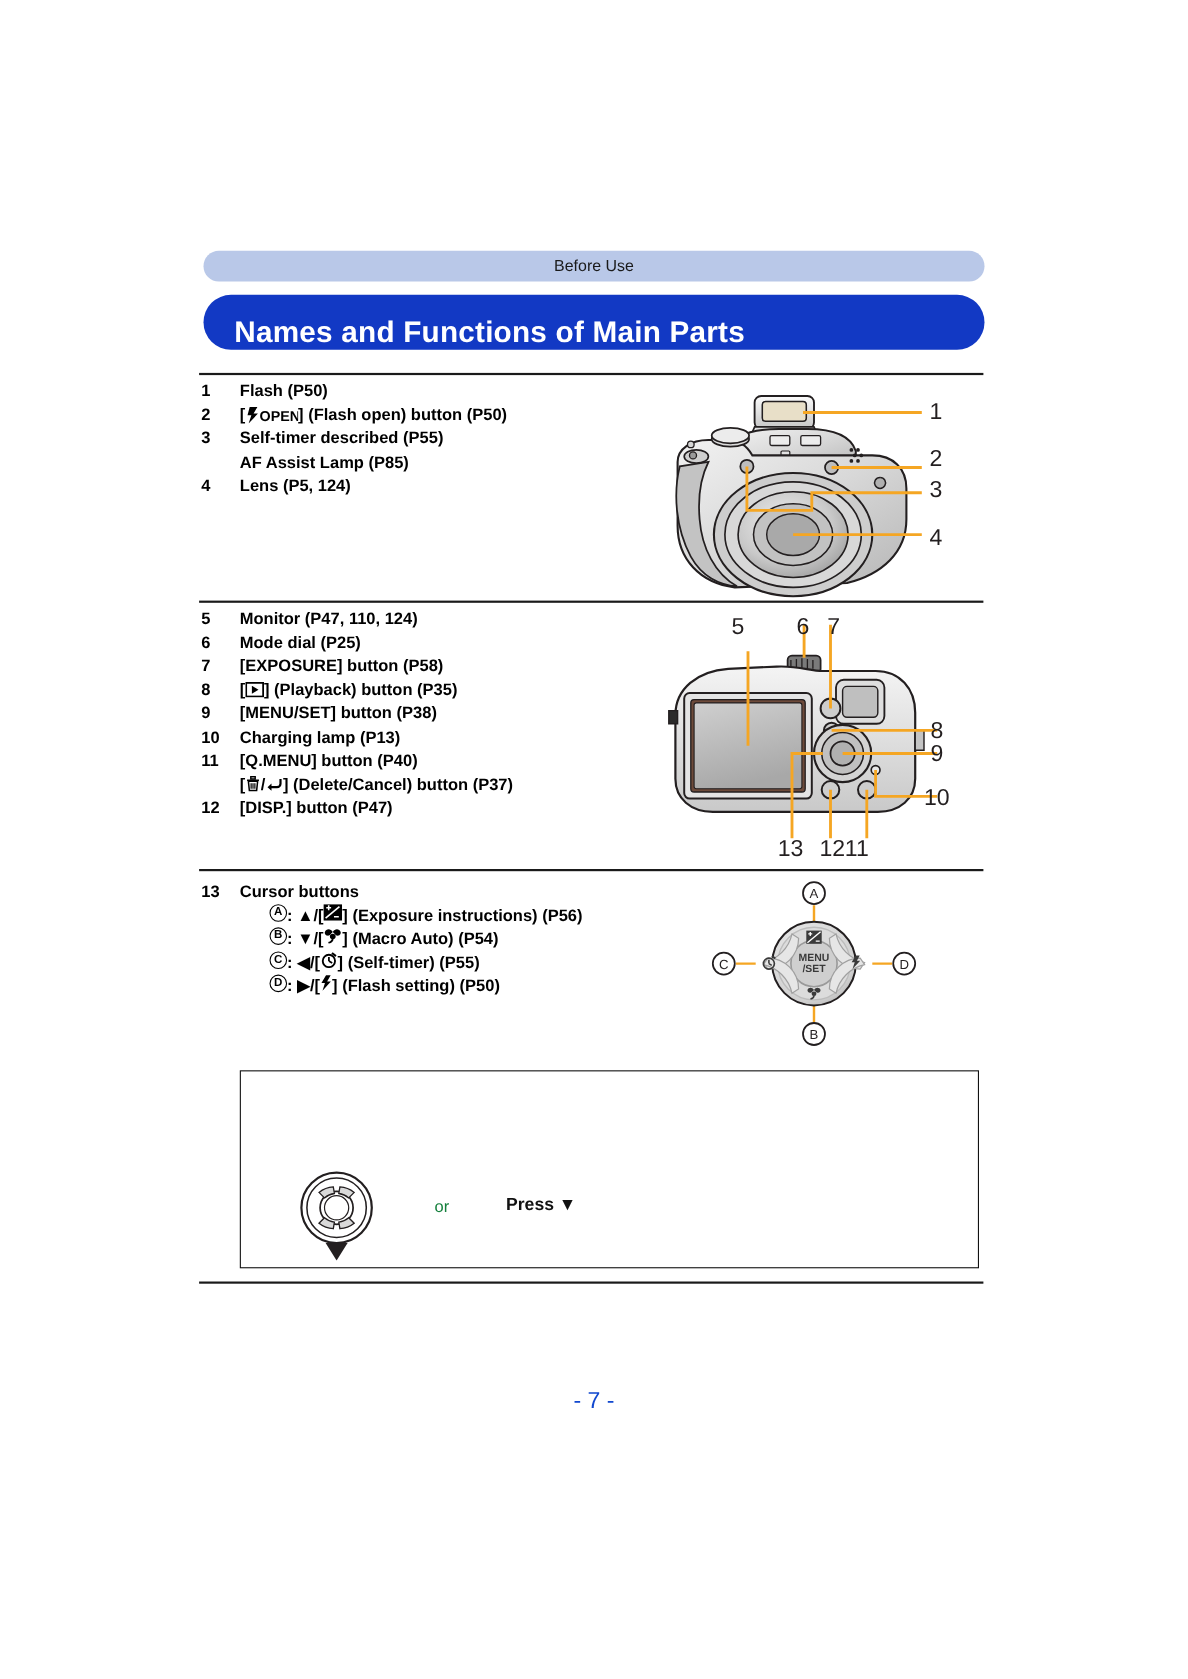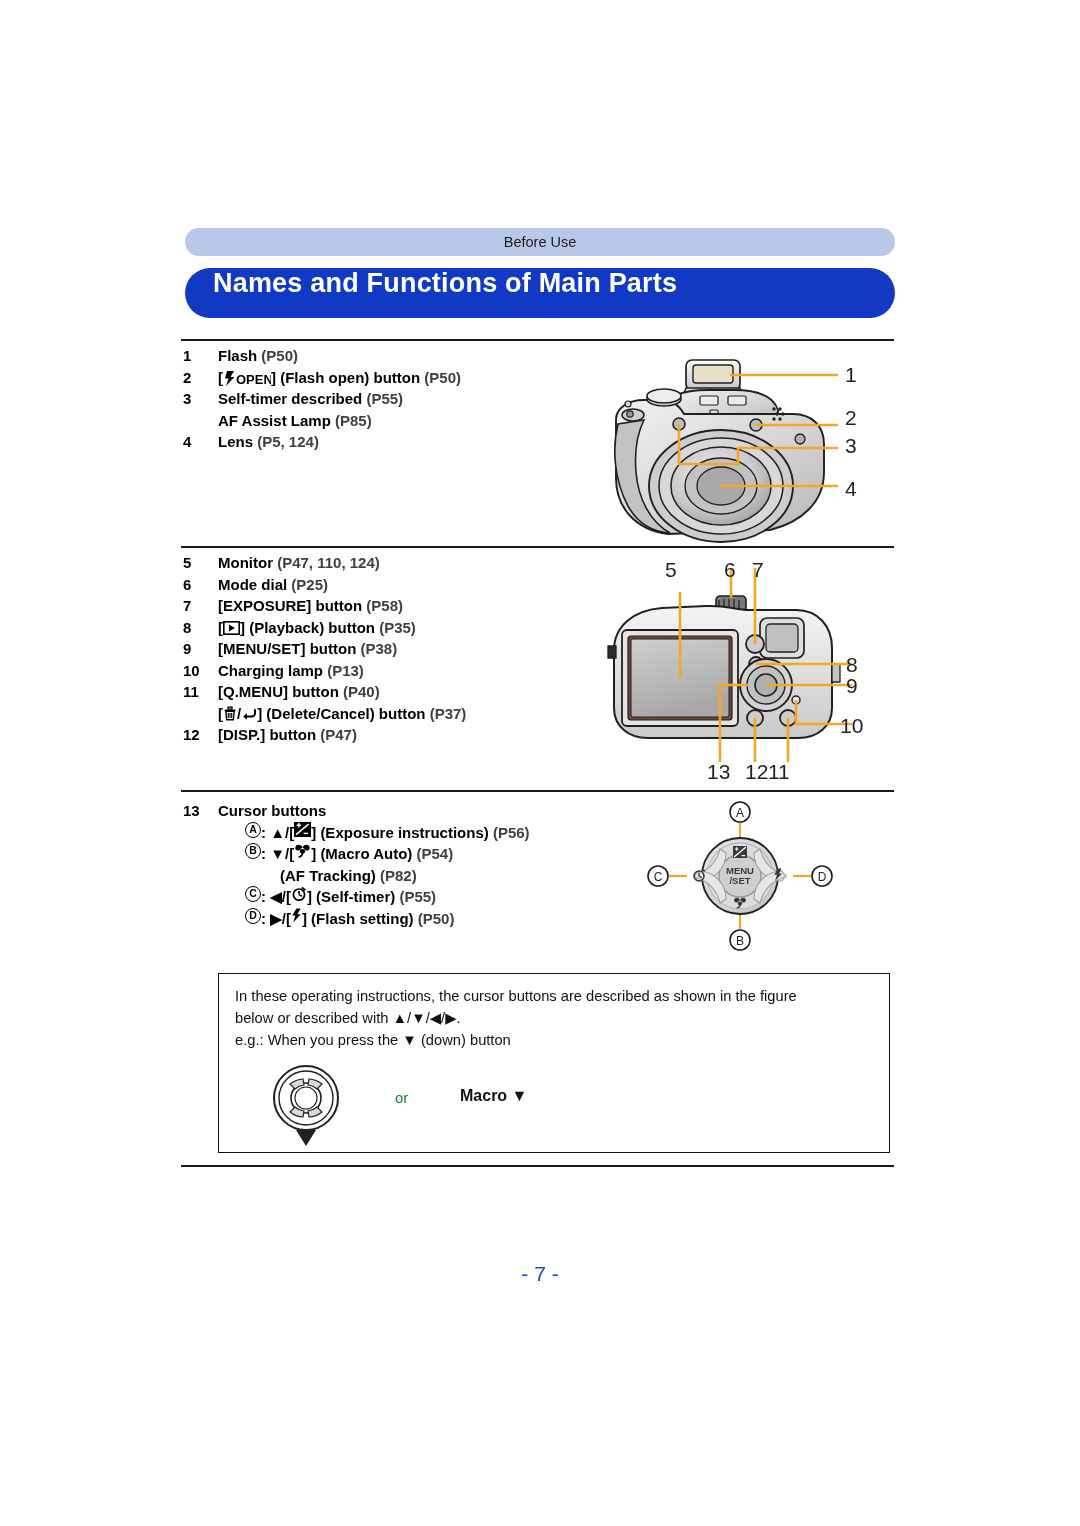--- a/index.html
+++ b/index.html
@@ -19,21 +19,21 @@
     background: #b9c8e8;
     border-radius: 14px;
     display: flex; align-items: center; justify-content: center;
     font-size: 14.5px; color: #1a1a1a;
   }
   .title-bar {
     position: absolute; left: 185px; top: 268px;
     width: 710px; height: 50px;
     background: #1239c4;
     border-radius: 25px;
-    display: flex; align-items: flex-start;
+    display: flex; align-items: flex-end;
     padding-left: 28px;
   }
   .title-bar .title-text {
     color: #fff; font-size: 27px; font-weight: bold; letter-spacing: .2px;
   }
 
   
   .rule {
     position: absolute; left: 181px; width: 713px;
     height: 2px; background: #1a1a1a;
@@ -46,21 +46,21 @@
   
   .list { position: absolute; font-size: 15px; font-weight: bold; line-height: 21.5px; }
   .list.block1 { left: 183px; top: 345px; }
   .list.block2 { left: 183px; top: 552px; }
   .list.block3 { left: 183px; top: 800px; }
 
   .li { display: flex; align-items: flex-start; white-space: nowrap; }
   .li .num { width: 35px; flex: 0 0 35px; text-align: left; }
   .li .txt { }
   .li.cont .num { visibility: hidden; }
-  .pg { color: #404040; }
+  .pg { color: #000000; }
   .sub-indent { padding-left: 62px; }
   .sub-indent2 { padding-left: 97px; }
   svg.ic { display: inline-block; vertical-align: -3px; }
   svg.ic-sm { display: inline-block; vertical-align: -2px; }
 
   .circ-letter {
     display: inline-flex; align-items: center; justify-content: center;
     width: 16px; height: 16px; border: 1.6px solid #000; border-radius: 50%;
     font-size: 10.5px; font-weight: bold; vertical-align: -2px;
     font-family: "Liberation Sans", sans-serif;
@@ -249,23 +249,20 @@
       <span class="circ-letter">B</span><span>:&nbsp;</span>
       <span>▼</span><span>/[</span><svg class="ic-sm" width="17" height="15" viewBox="0 0 17 15">
         <path d="M8.5 4.3 C6.6 0.6 2.4 1.2 1.4 4 C0.5 6.6 3.4 8.4 5.6 7.2 Z" fill="#000"></path>
         <path d="M8.5 4.3 C10.4 0.6 14.6 1.2 15.6 4 C16.5 6.6 13.6 8.4 11.4 7.2 Z" fill="#000"></path>
         <ellipse cx="8.5" cy="8.3" rx="2.6" ry="2.4" fill="#000"></ellipse>
         <path d="M8.5 10 C8.5 12 7 13.6 4.6 14.2" fill="none" stroke="#000" stroke-width="1.7"></path>
       </svg><span>]&nbsp;</span>
       <span>(Macro Auto)</span>&nbsp;<span class="pg">(P54)</span>
     </div>
 
-    <div class="li sub-indent2">
-      <span>(AF Tracking)</span>&nbsp;<span class="pg">(P82)</span>
-    </div>
 
     <div class="li sub-indent">
       <span class="circ-letter">C</span><span>:&nbsp;</span>
       <span>◀</span><span>/[</span><svg class="ic-sm" width="16" height="15" viewBox="0 0 16 15">
         <circle cx="8" cy="8.6" r="5.6" fill="none" stroke="#000" stroke-width="1.7"></circle>
         <path d="M8 8.6 V4.9" stroke="#000" stroke-width="1.6"></path>
         <path d="M8 8.6 L11 10.4" stroke="#000" stroke-width="1.6"></path>
         <path d="M10.8 1.4 L14.4 4.2" stroke="#000" stroke-width="1.9"></path>
       </svg><span>]&nbsp;</span>
       <span>(Self-timer)</span>&nbsp;<span class="pg">(P55)</span>
@@ -491,41 +488,36 @@
         <path d="M9.8 1 L12.8 3.4" stroke="#3a3a3a" stroke-width="1.7"></path>
       </g>
 
       <g transform="translate(133,72)">
         <path d="M5 0.6 L8.6 0.6 L6 5.4 L9 5.4 L2 13 L4 6.8 L1.2 6.8 Z" fill="#3a3a3a"></path>
       </g>
     </svg>
   </div>
 
   <div class="note-box">
-    <div class="note-text">
-      <div>In these operating instructions, the cursor buttons are described as shown in the figure</div>
-      <div>below or described with ▲/▼/◀/▶.</div>
-      <div>e.g.: When you press the ▼ (down) button</div>
-    </div>
 
     <div class="note-dial">
       <svg width="100" height="88" viewBox="0 0 100 88">
         <circle cx="42" cy="38" r="32" fill="#fff" stroke="#231f20" stroke-width="2"></circle>
         <circle cx="42" cy="38" r="27" fill="#fff" stroke="#231f20" stroke-width="1.4"></circle>
         <circle cx="42" cy="38" r="15" fill="#fff" stroke="#231f20" stroke-width="1.6"></circle>
         <circle cx="42" cy="38" r="11" fill="#fff" stroke="#231f20" stroke-width="1.1"></circle>
         <g fill="#d9d9d9" stroke="#231f20" stroke-width="1.2">
           <path d="M26 24 a23 23 0 0 1 13 -5 l1 6 a17 17 0 0 0 -9 4 z"></path>
           <path d="M58 24 a23 23 0 0 0 -13 -5 l-1 6 a17 17 0 0 1 9 4 z"></path>
           <path d="M26 52 a23 23 0 0 0 13 5 l1 -6 a17 17 0 0 1 -9 -4 z"></path>
           <path d="M58 52 a23 23 0 0 1 -13 5 l-1 -6 a17 17 0 0 0 9 -4 z"></path>
         </g>
         <path d="M32 70 L52 70 L42 86 Z" fill="#231f20"></path>
       </svg>
     </div>
   </div>
 
   <div class="note-or">or</div>
-  <div class="note-press">Macro ▼</div>
+  <div class="note-press">Press ▼</div>
 
   <div class="page-num">- 7 -</div>
 
 </div>
 
 </body></html>

